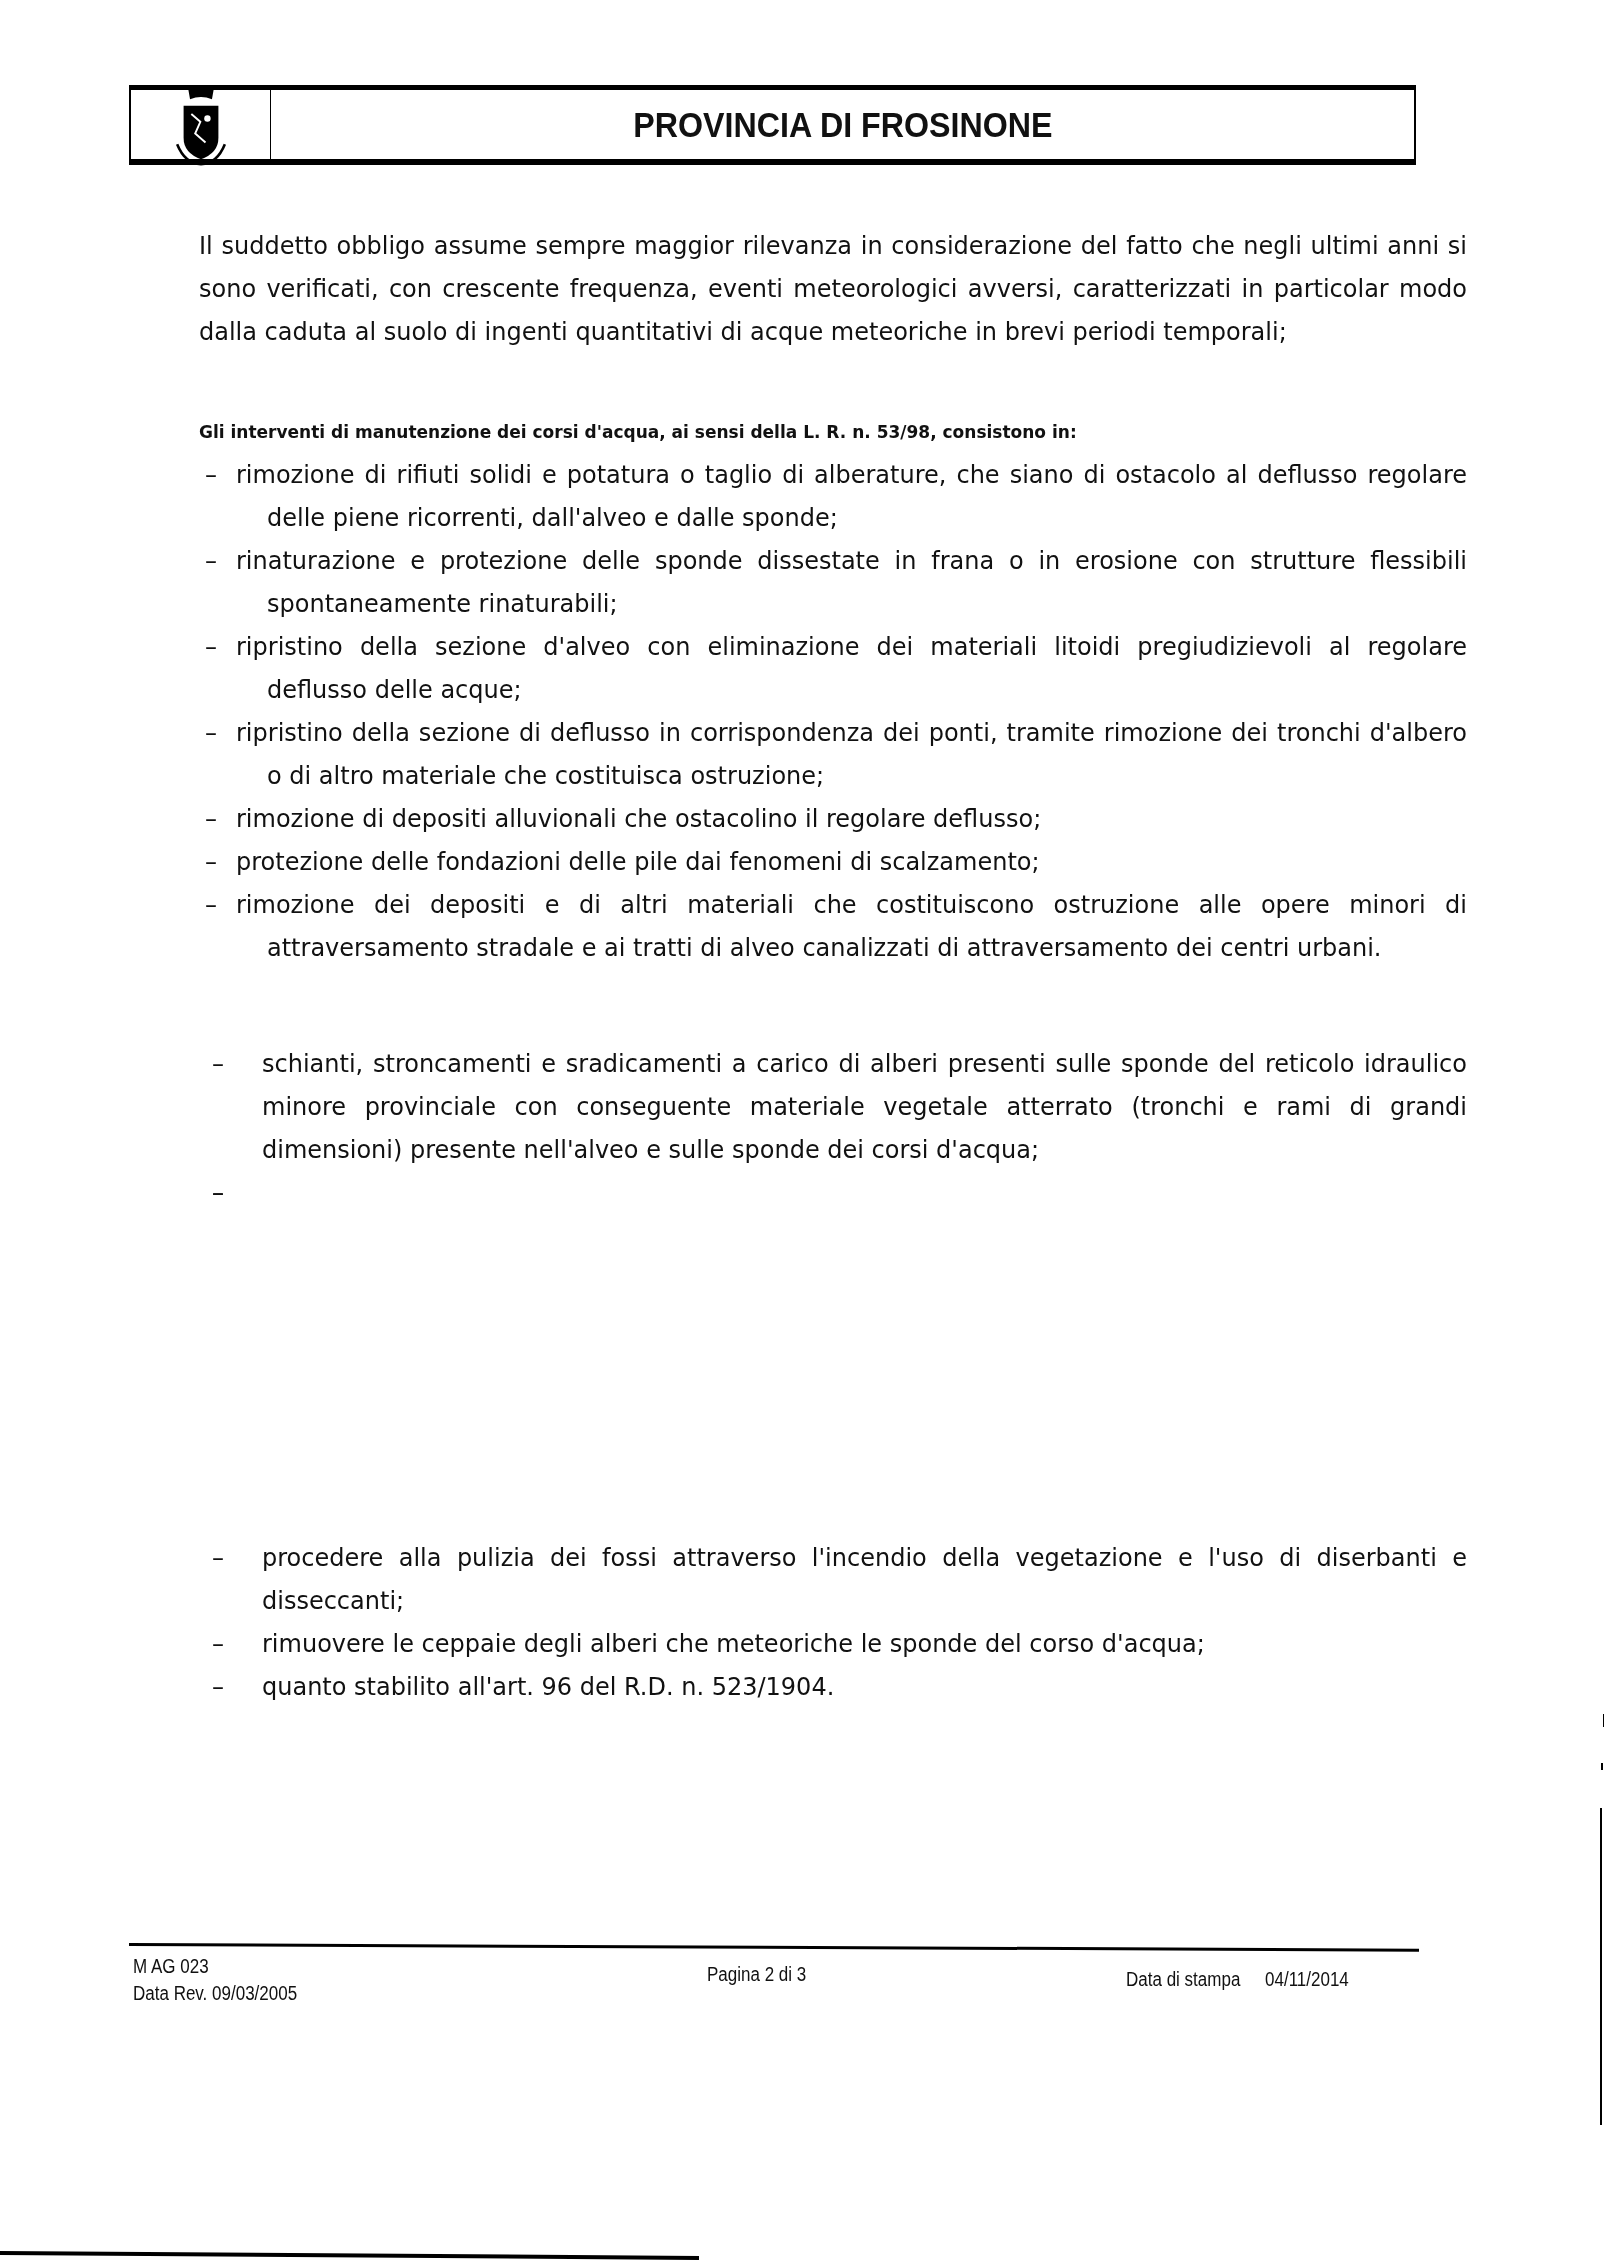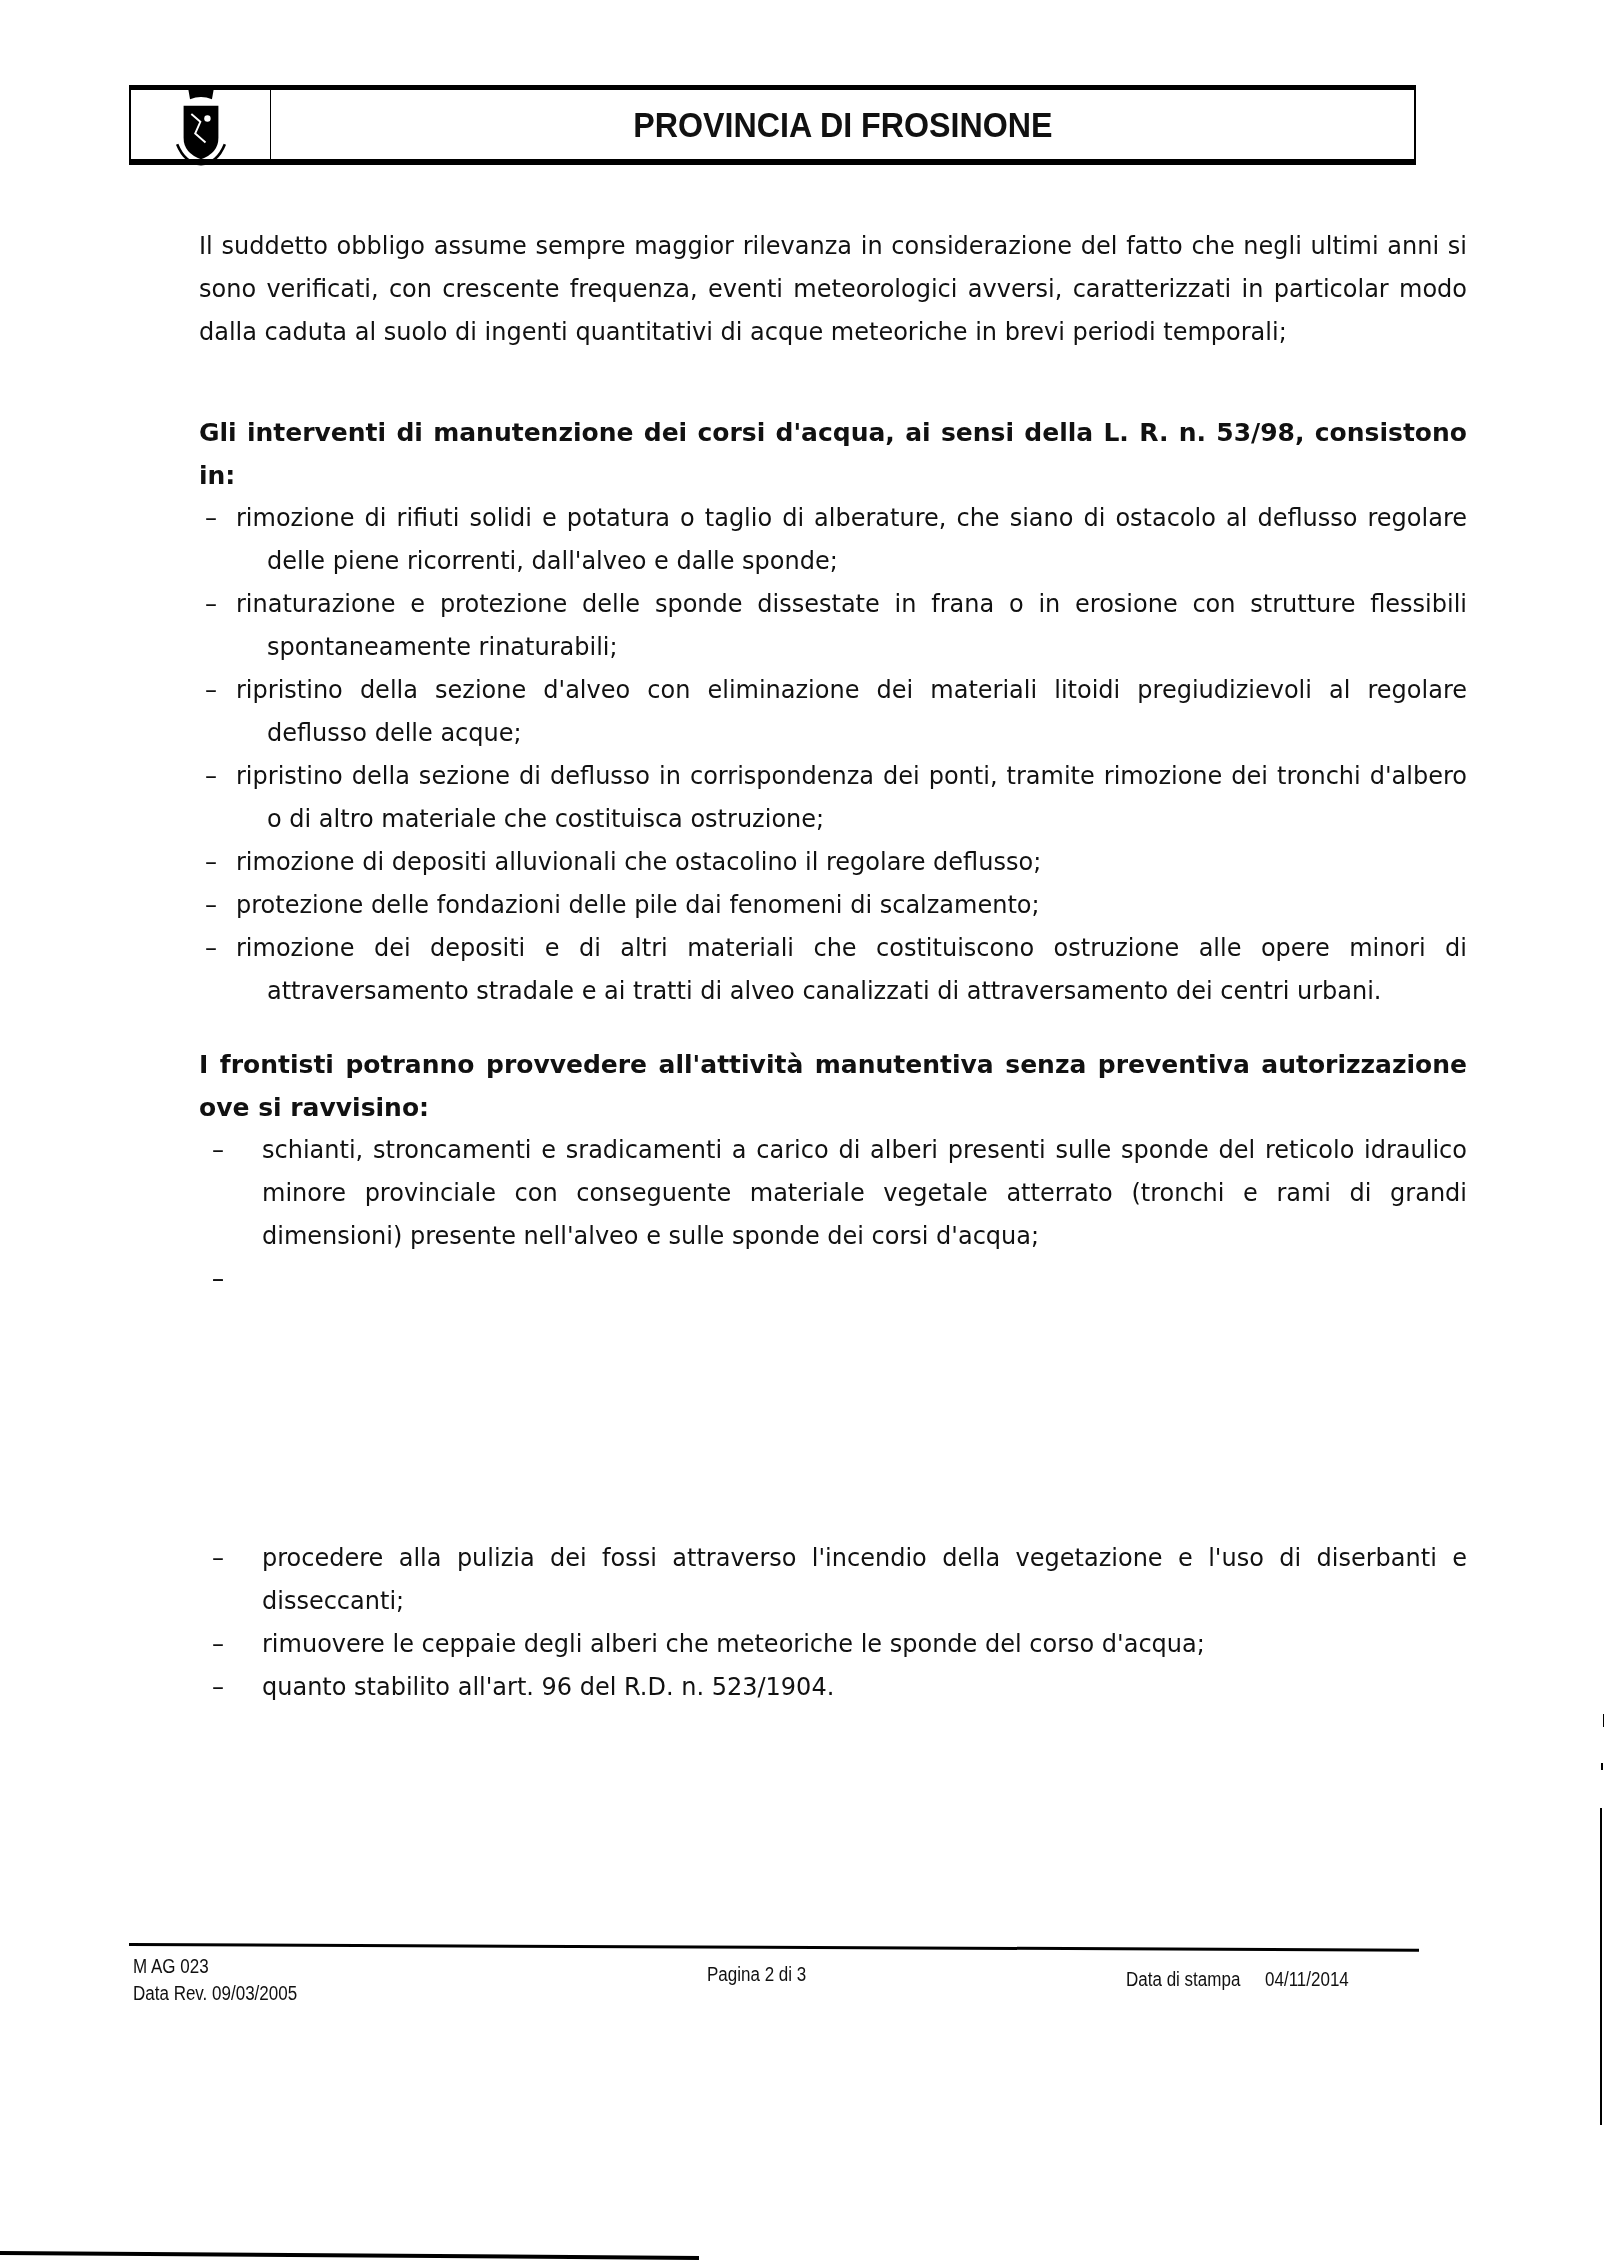--- a/index.html
+++ b/index.html
@@ -11,21 +11,21 @@
   .header { position: absolute; left: 129px; top: 85px; width: 1287px; height: 80px;
             border: 2.6px solid #000; border-top-width: 5.2px; border-bottom-width: 6.5px; box-sizing: border-box;
             display: flex; }
   .logo-cell { width: 139px; border-right: 1.3px solid #000; display: flex; align-items: center; justify-content: center; }
   .title-cell { flex: 1; display: flex; align-items: center; justify-content: center; }
   .header-title { font-family: "Liberation Sans", sans-serif; font-weight: bold; font-size: 35px; letter-spacing: 0px; transform: scaleX(0.92); }
 
   
   .content { position: absolute; left: 183px; width: 1268px; font-size: 24px; line-height: 43px; margin-left: 16px; }
   p { margin: 0; text-align: justify; }
-  .heading { font-weight: bold; font-size: 25px; line-height: 43px; margin: 0; }
+  .heading { font-weight: bold; font-size: 17px; line-height: 43px; margin: 0; }
 
   ul.list { list-style: none; margin: 0; padding: 0; }
   ul.list li { position: relative; text-align: justify; }
   .dash { position: absolute; left: 0; top: 0; }
 
   .list-a li { padding-left: 68px; text-indent: -31px; }
   .list-a .dash { left: 37px; }
   .list-b li { padding-left: 63px; }
   .list-b .dash { left: 13px; }
 
@@ -72,21 +72,20 @@
       <li><span class="dash">–</span><span>rinaturazione e protezione delle sponde dissestate in frana o in erosione con strutture flessibili spontaneamente rinaturabili;</span></li>
       <li><span class="dash">–</span><span>ripristino della sezione d'alveo con eliminazione dei materiali litoidi pregiudizievoli al regolare deflusso delle acque;</span></li>
       <li><span class="dash">–</span><span>ripristino della sezione di deflusso in corrispondenza dei ponti, tramite rimozione dei tronchi d'albero o di altro materiale che costituisca ostruzione;</span></li>
       <li><span class="dash">–</span><span>rimozione di depositi alluvionali che ostacolino il regolare deflusso;</span></li>
       <li><span class="dash">–</span><span>protezione delle fondazioni delle pile dai fenomeni di scalzamento;</span></li>
       <li><span class="dash">–</span><span>rimozione dei depositi e di altri materiali che costituiscono ostruzione alle opere minori di attraversamento stradale e ai tratti di alveo canalizzati di attraversamento dei centri urbani.</span></li>
     </ul>
   </div>
 
   <div class="content" style="top:1043px;">
-    <p class="heading">I frontisti potranno provvedere all'attività manutentiva senza preventiva autorizzazione ove si ravvisino:</p>
     <ul class="list list-b">
       <li><span class="dash">–</span><span>schianti, stroncamenti e sradicamenti a carico di alberi presenti sulle sponde del reticolo idraulico minore provinciale con conseguente materiale vegetale atterrato (tronchi e rami di grandi dimensioni) presente nell'alveo e sulle sponde dei corsi d'acqua;</span></li>
       <li><span class="dash">–</span></li>
       <li><span class="dash">–</span></li>
     </ul>
   </div>
 
   <div class="content" style="top:1494px;">
     <div style="height:43px;"></div>
     <ul class="list list-b">

